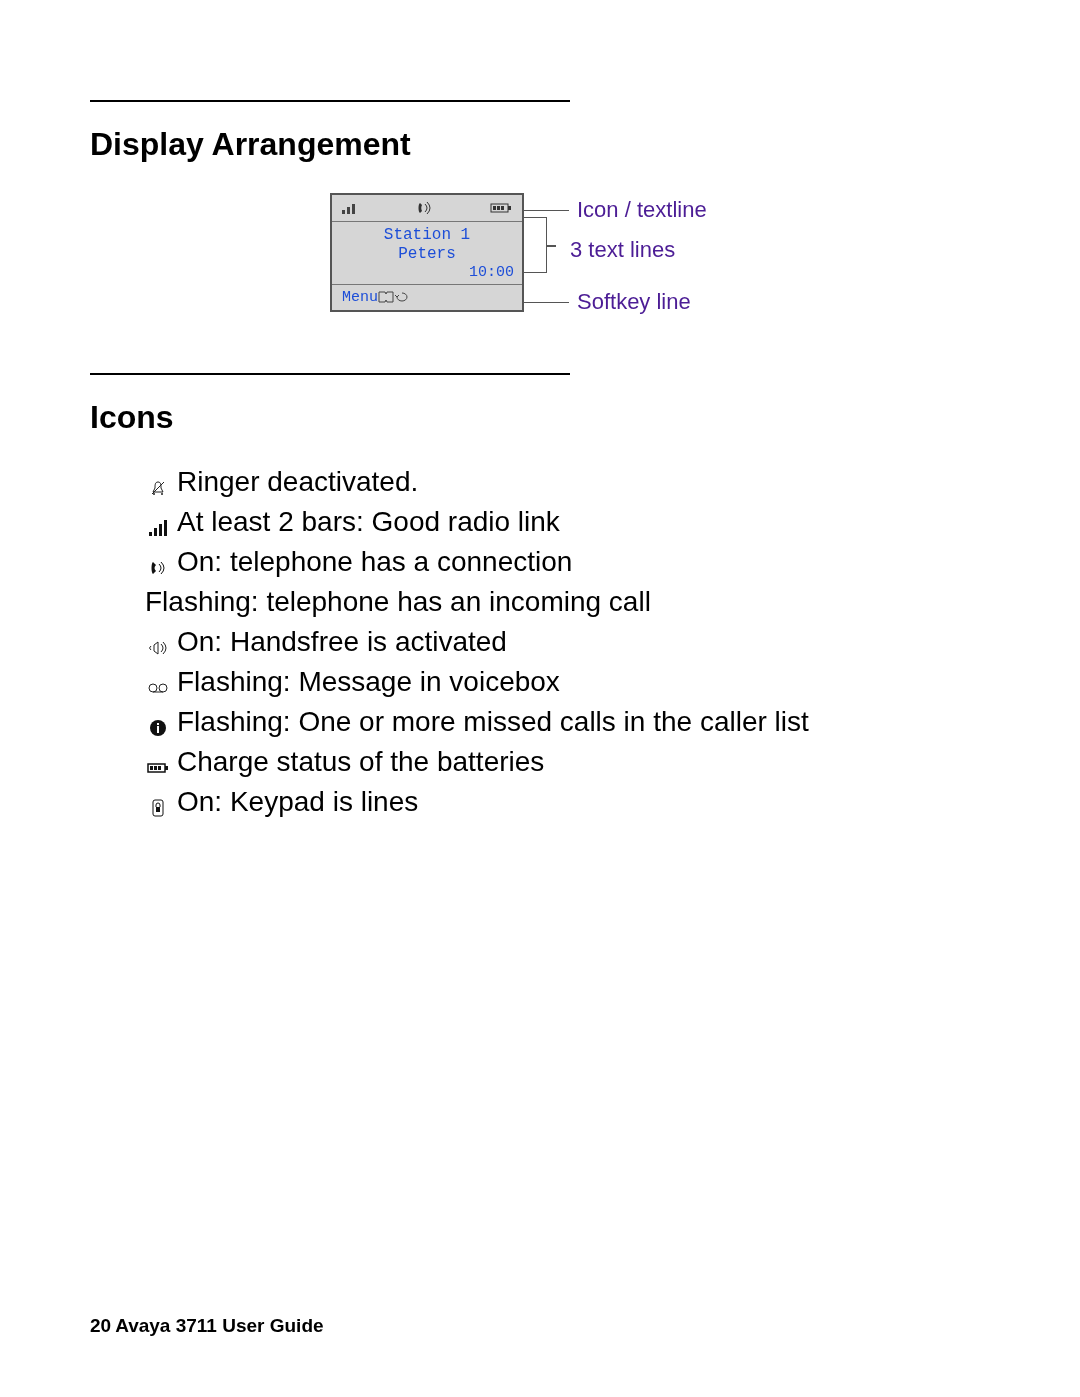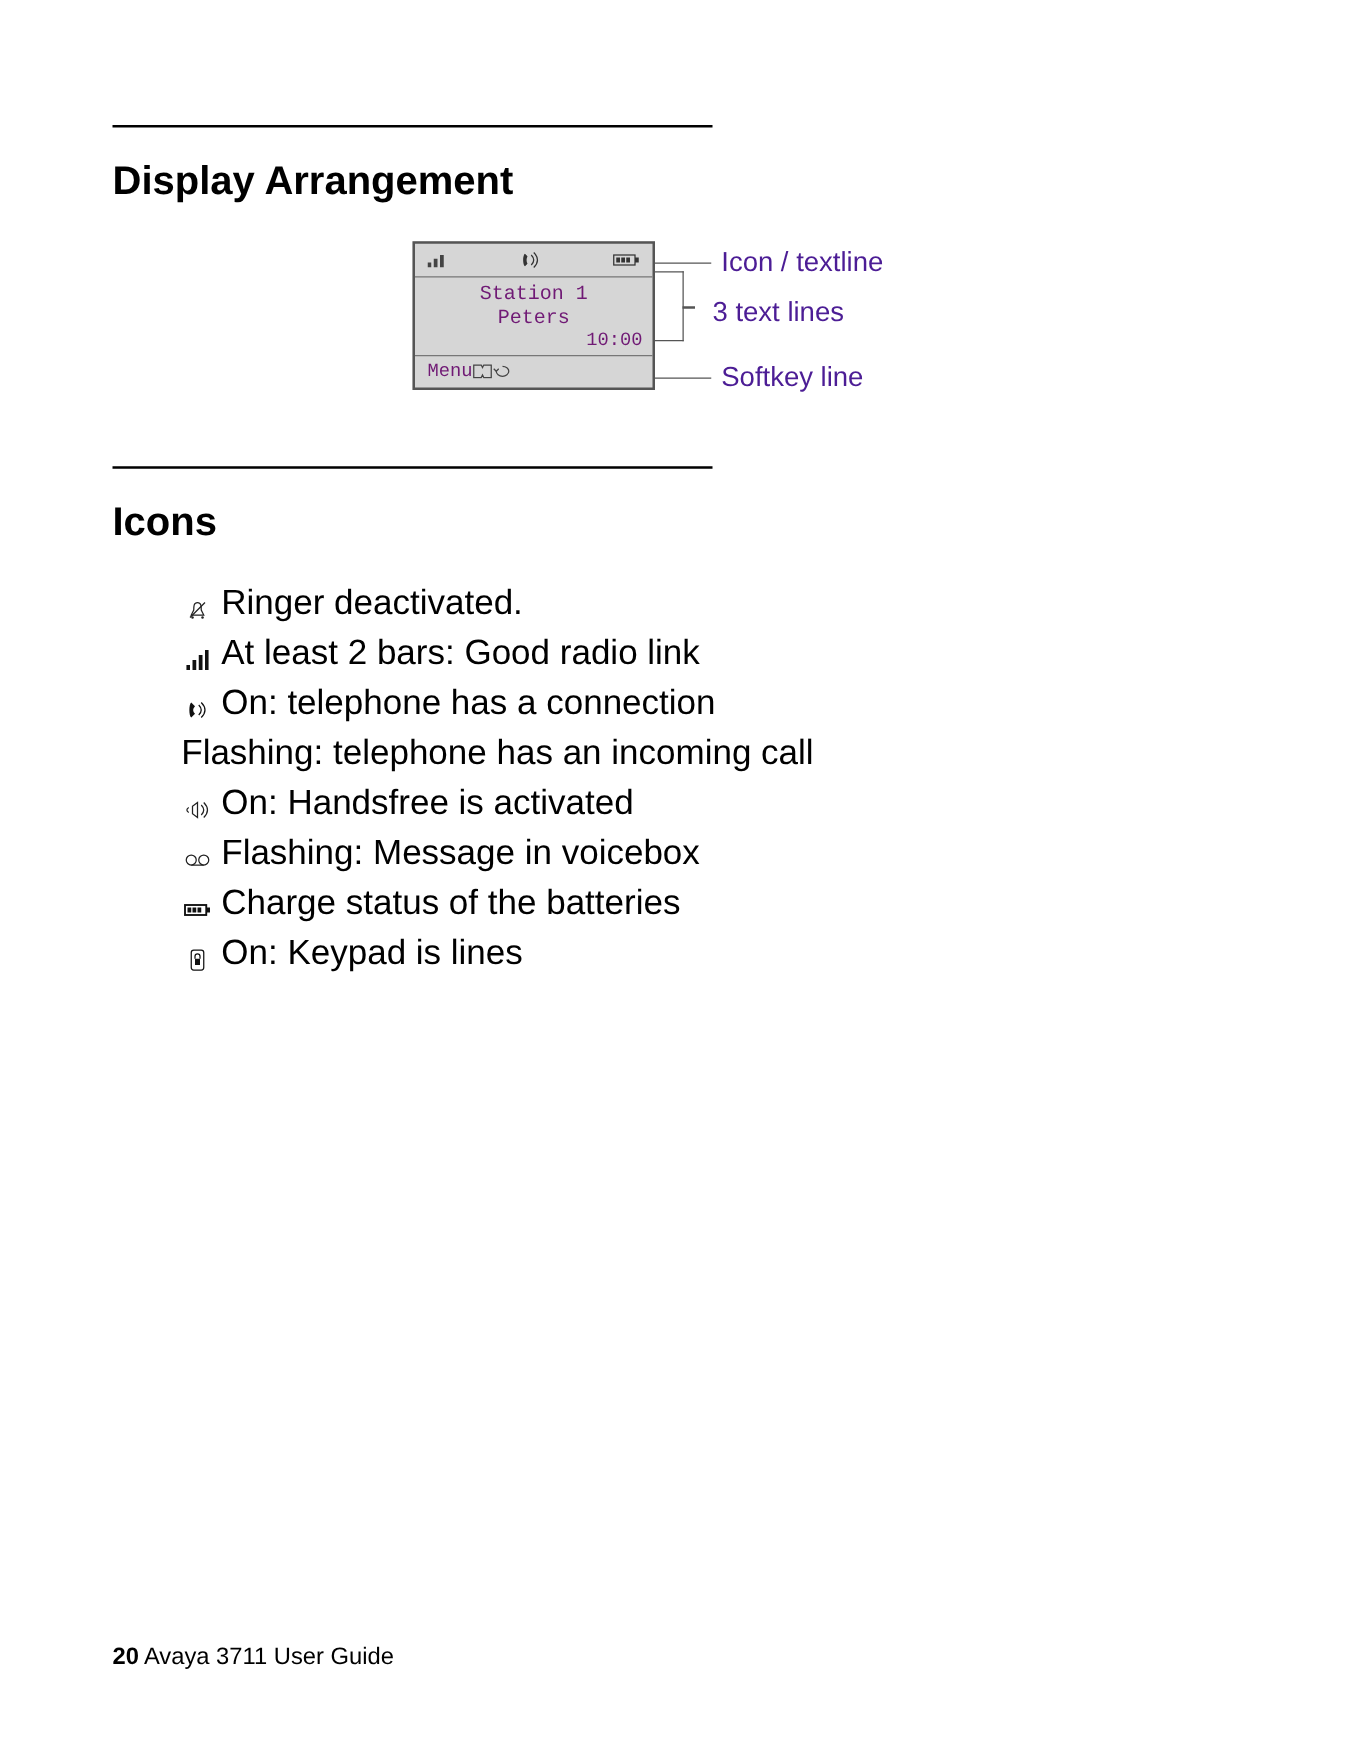--- a/index.html
+++ b/index.html
@@ -1,37 +1,37 @@
 <!DOCTYPE html>
 <html><head>
 <meta charset="utf-8">
 <style>
   html,body{margin:0;padding:0;background:#fff;color:#000;font-family:Arial,Helvetica,sans-serif}
   .page{width:1080px;height:1397px;position:relative;margin:0 auto;box-sizing:border-box;padding:100px 90px 0 90px}
   .rule{border:none;border-top:2px solid #000;width:480px;margin:0}
   .h1{font-size:32px;font-weight:bold;margin:24px 0 30px 0}
   .display-block{display:flex;align-items:flex-start;gap:0;margin-left:240px}
-  .lcd{width:190px;border:2px solid #555;background:#d6d6d6;font-family:"Courier New",monospace;color:#701a75}
+  .lcd{width:190px;border:2px solid #555;background:#d6d6d6;font-family:"Courier New",monospace;color:#1d4ed8}
   .lcd .row-top{display:flex;justify-content:space-between;align-items:center;padding:4px 10px;border-bottom:1px solid #777}
   .lcd .text-area{text-align:center;font-size:16px;padding:4px 0 0 0;line-height:19px;border-bottom:1px solid #777;position:relative;height:58px}
   .lcd .time{position:absolute;right:8px;bottom:2px;font-size:15px}
   .lcd .row-bot{display:flex;align-items:center;padding:4px 10px;font-size:15px}
   .callouts{position:relative;height:120px;width:260px}
   .callout{position:absolute;display:flex;align-items:center}
   .lead{height:1px;background:#555;display:inline-block}
   .call-text{font-size:22px;color:#4c1d95;margin-left:8px}
   .brace{position:absolute;left:0;width:22px;border-right:1.5px solid #555;border-top:1.5px solid #555;border-bottom:1.5px solid #555;border-left:none}
   .brace .mid{position:absolute;right:-10px;top:50%;width:10px;height:1.5px;background:#555}
   .section-gap{height:60px}
   .icons-list{margin-left:55px;margin-top:8px}
   .icon-line{font-size:28px;margin:8px 0;display:flex;align-items:flex-end}
   .icon-line .ic{width:26px;text-align:center;margin-right:6px;font-size:18px}
   .footer{position:absolute;left:90px;bottom:60px;font-size:19px}
   .footer .pn{font-weight:bold;margin-right:4px}
-  .footer .title{font-weight:normal}
+  .footer .title{font-weight:bold}
   
   svg{display:inline-block;vertical-align:middle}
 </style>
 </head>
 <body>
 
 <div class="page">
 
   <hr class="rule">
   <div class="h1">Display Arrangement</div>
@@ -160,20 +160,30 @@
         <svg width="20" height="14">
             <circle cx="5" cy="7" r="4" stroke="#222" fill="none"></circle>
             <circle cx="15" cy="7" r="4" stroke="#222" fill="none"></circle>
             <line x1="5" y1="11" x2="15" y2="11" stroke="#222"></line>
           </svg>
       </span>
       <span>Flashing: Message in voicebox</span>
     </div>
     <div class="icon-line">
       <span class="ic">
+        <svg width="18" height="18">
+            <circle cx="9" cy="9" r="8" fill="#111"></circle>
+            <rect x="8" y="4" width="2" height="2" fill="#fff"></rect>
+            <rect x="8" y="7" width="2" height="7" fill="#fff"></rect>
+          </svg>
+      </span>
+      <span>Flashing: One or more missed calls in the caller list</span>
+    </div>
+    <div class="icon-line">
+      <span class="ic">
         <svg width="22" height="12">
             <rect x="1" y="2" width="17" height="8" stroke="#111" fill="none" stroke-width="1.5"></rect>
             <rect x="18" y="4" width="3" height="4" fill="#111"></rect>
             <rect x="3" y="4" width="3" height="4" fill="#111"></rect>
             <rect x="7" y="4" width="3" height="4" fill="#111"></rect>
             <rect x="11" y="4" width="3" height="4" fill="#111"></rect>
           </svg>
       </span>
       <span>Charge status of the batteries</span>
     </div>

